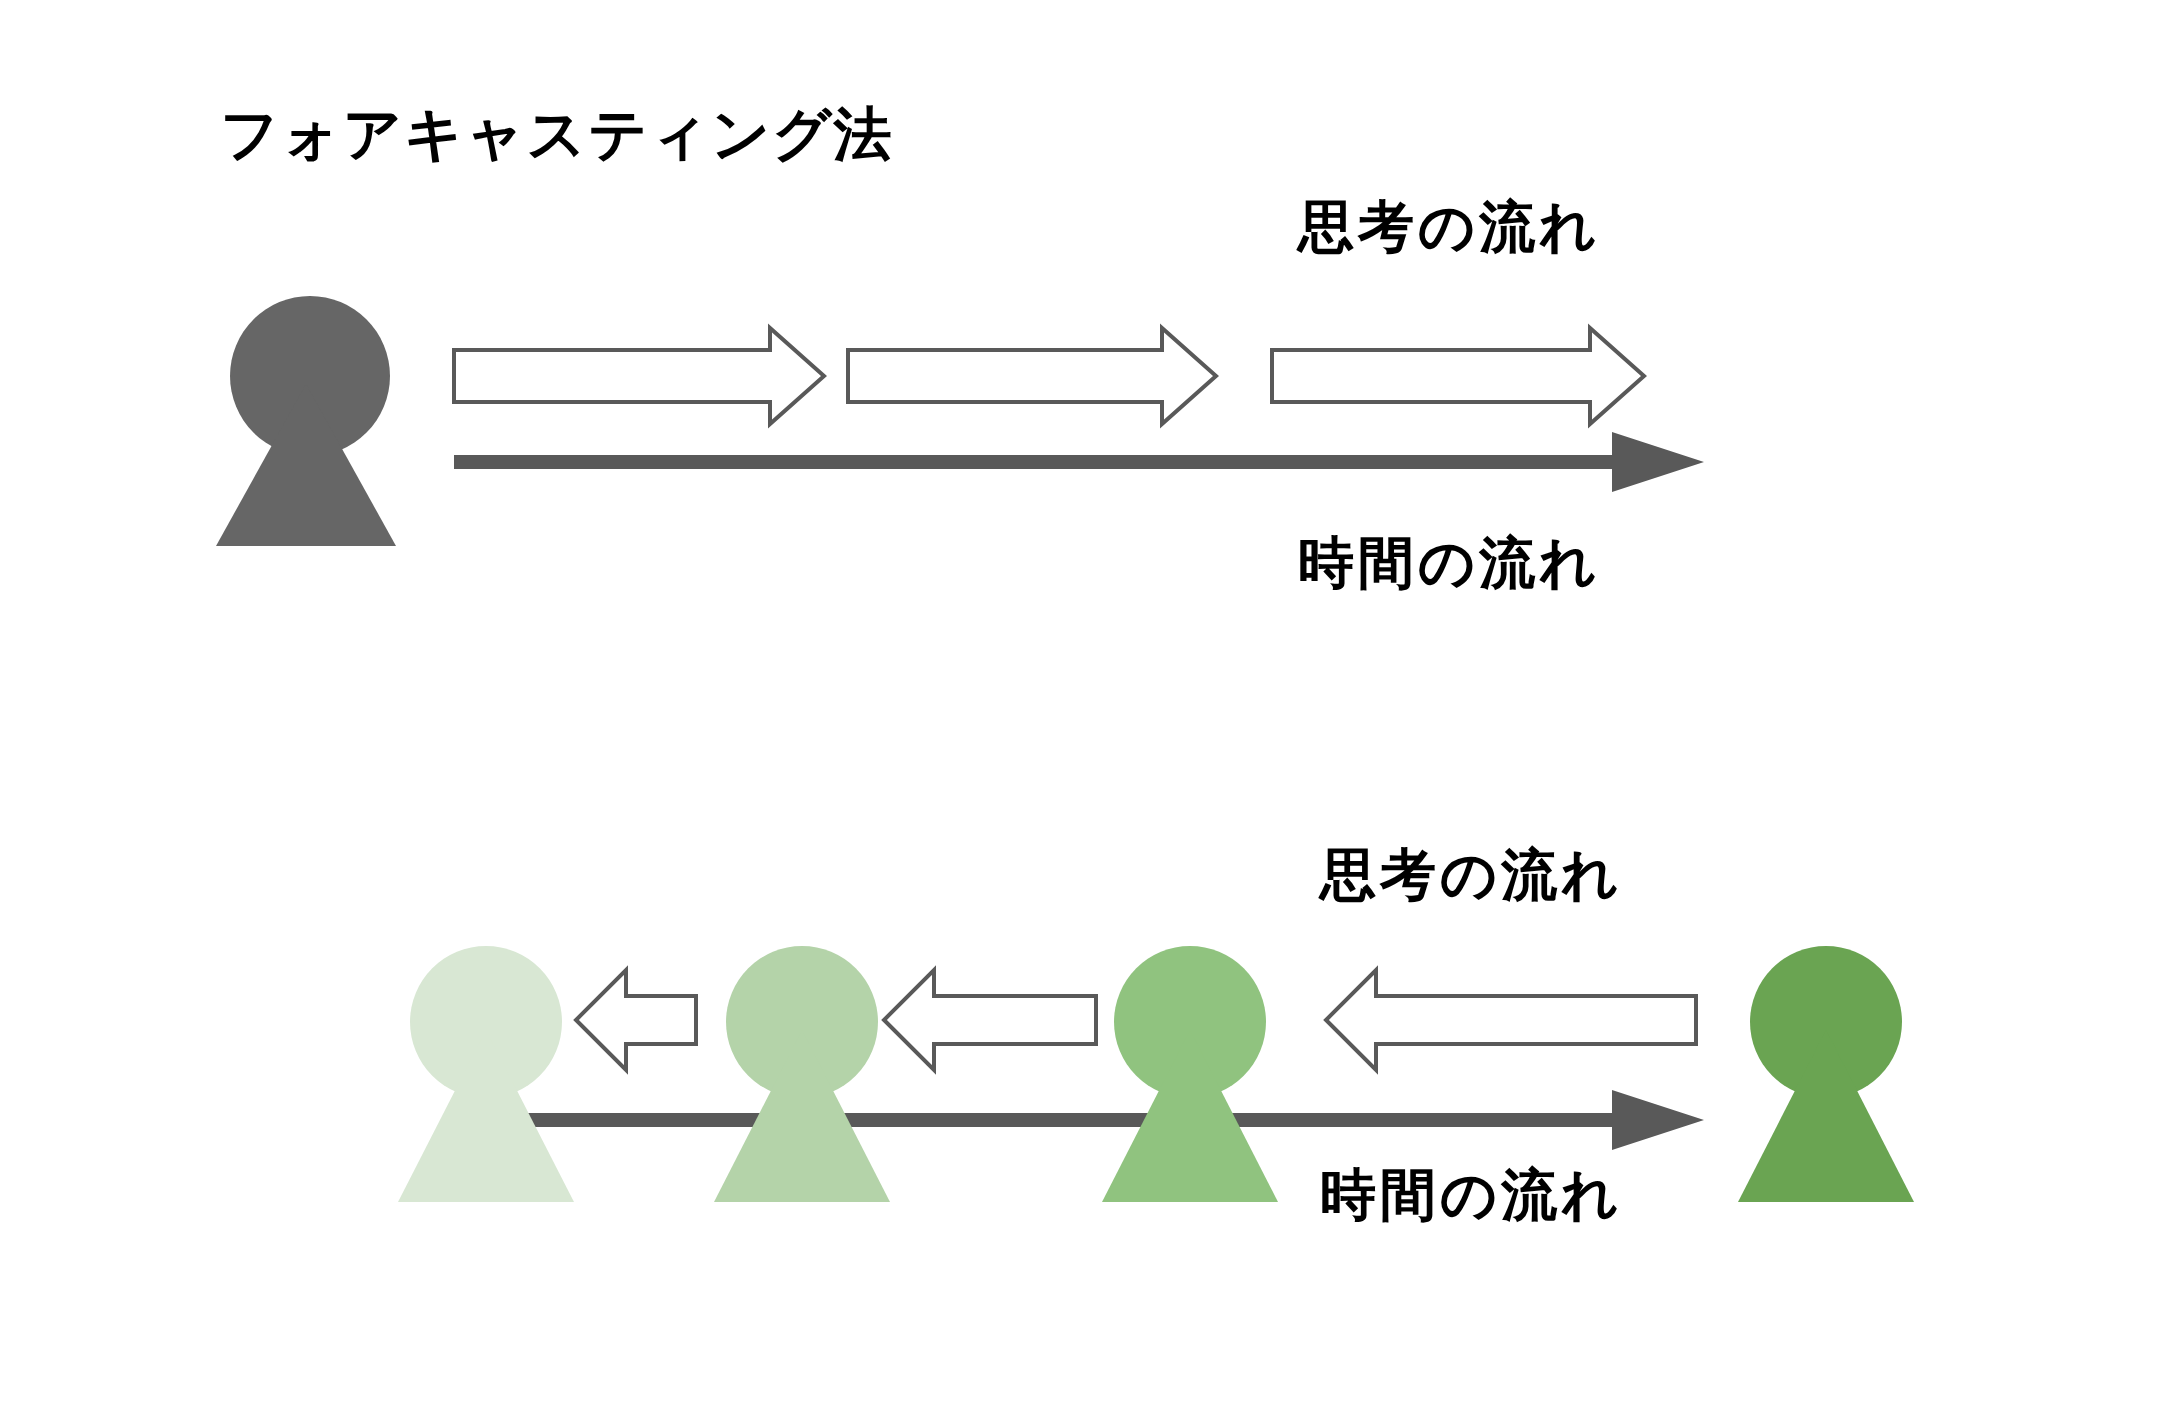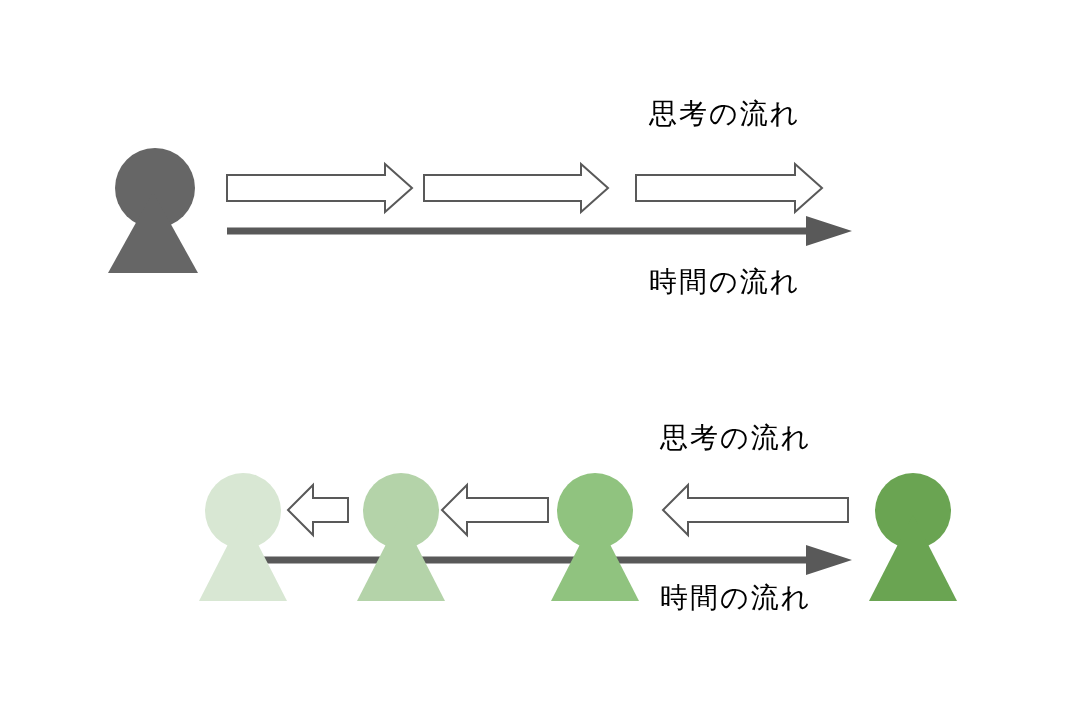--- a/index.html
+++ b/index.html
@@ -11,21 +11,21 @@
     font-family:"DejaVu Sans","Liberation Sans",sans-serif;
   }
   .canvas svg{position:absolute;left:0;top:0;}
   .txt{
     position:absolute;
     color:#000;
     white-space:nowrap;
     line-height:1.15;
   }
   .title{font-size:29px;font-weight:bold;letter-spacing:1px;}
-  .label{font-size:28px;font-weight:normal;letter-spacing:2px;}
+  .label{font-size:28px;font-weight:bold;letter-spacing:2px;}
 </style>
 </head>
 <body>
 
 <div class="canvas">
 
   <svg width="1086" height="710" viewBox="0 0 1086 710" aria-hidden="true">
 
     <g>
 
@@ -65,20 +65,21 @@
       </g>
 
       <g stroke-width="2" stroke-linejoin="miter" fill="#ffffff" stroke="#595959">
         <path d="M348 498 L313 498 L313 485 L288 510 L313 535 L313 522 L348 522 Z"></path>
         <path d="M548 498 L467 498 L467 485 L442 510 L467 535 L467 522 L548 522 Z"></path>
         <path d="M848 498 L688 498 L688 485 L663 510 L688 535 L688 522 L848 522 Z"></path>
       </g>
     </g>
   </svg>
 
+  <div class="txt title" style="left:110px;top:51px;">フォアキャスティング法</div>
 
   <div class="txt label" style="left:649px;top:98px;">思考の流れ</div>
 
   <div class="txt label" style="left:649px;top:266px;">時間の流れ</div>
 
 
   <div class="txt label" style="left:660px;top:422px;">思考の流れ</div>
 
   <div class="txt label" style="left:660px;top:582px;">時間の流れ</div>
 

